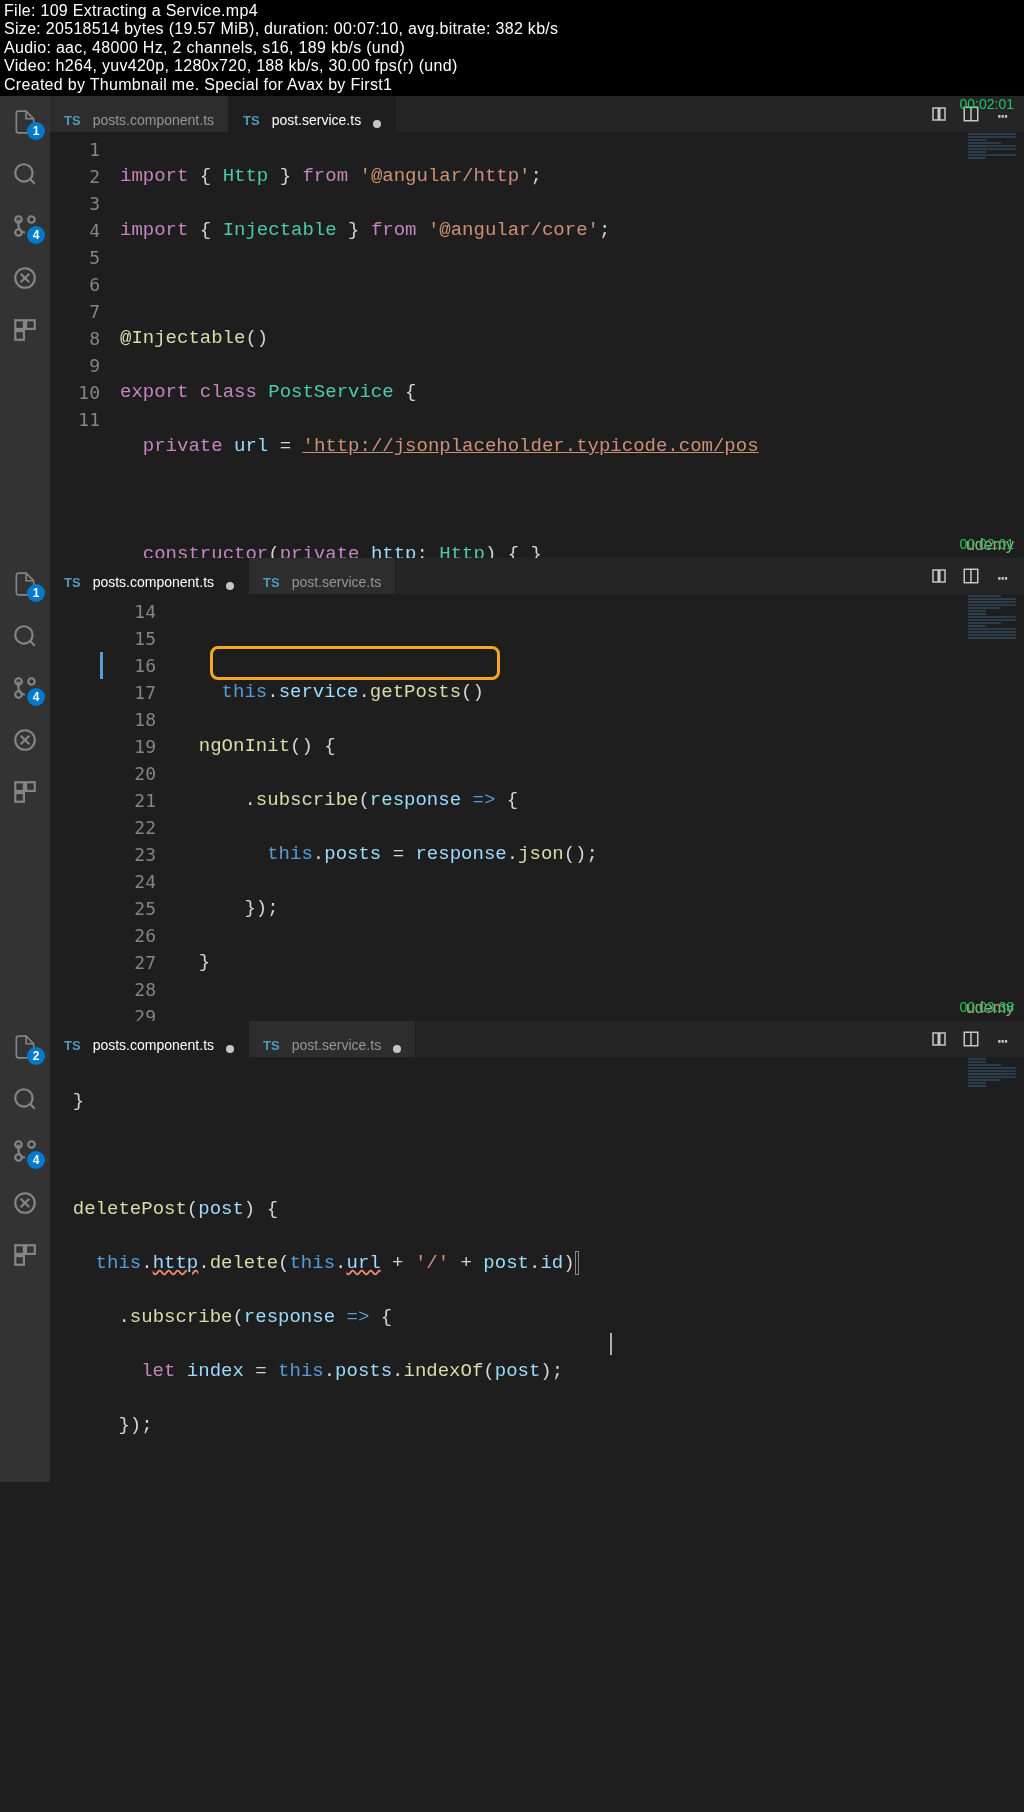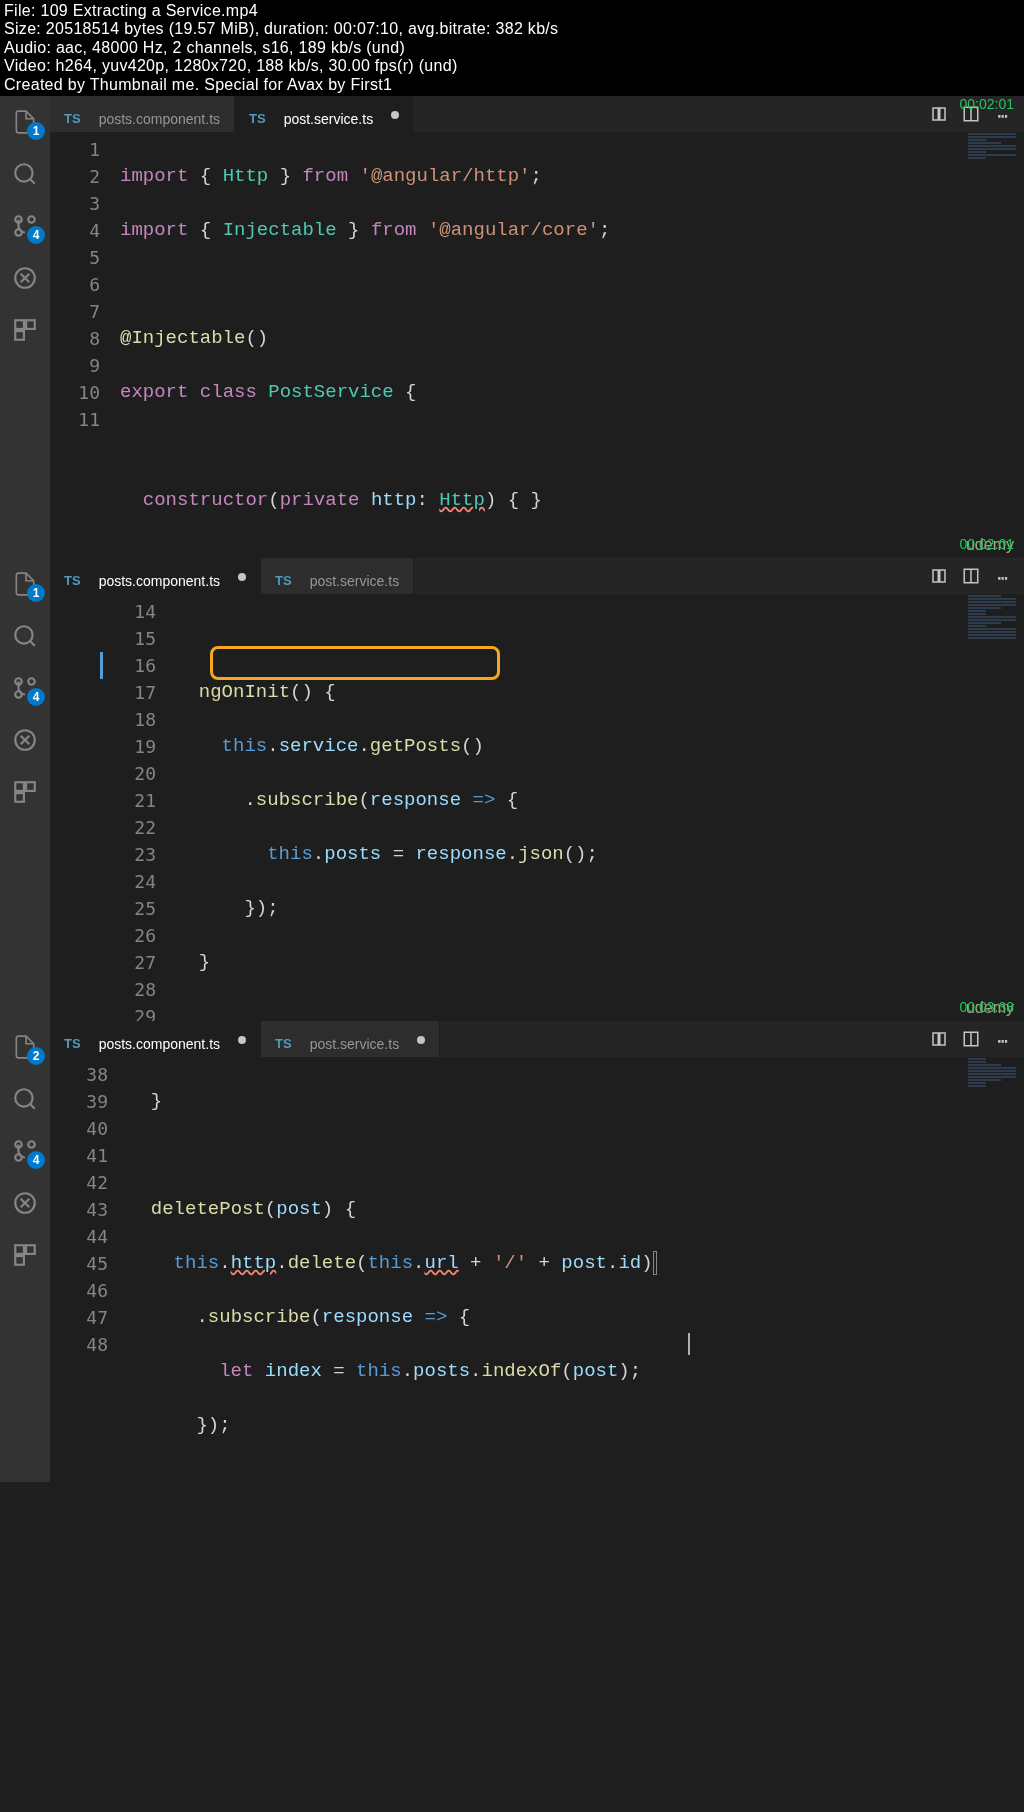--- a/index.html
+++ b/index.html
@@ -72,23 +72,23 @@
   overflow: hidden;
 }
 .tab-bar {
   height: 36px;
   background: #252526;
   display: flex;
   align-items: stretch;
 }
 .tab {
   display: flex;
-  align-items: flex-start;
-  padding: 15px 14px;
-  gap: 18px;
+  align-items: flex-end;
+  padding: 4px 14px;
+  gap: 12px;
   background: #2d2d2d;
   color: #969696;
   font-size: 14px;
   font-family: Arial, sans-serif;
   border-right: 1px solid #1e1e1e;
   cursor: pointer;
 }
 .tab.active {
   background: #1e1e1e;
   color: #ffffff;
@@ -291,20 +291,21 @@
           <div>9</div>
           <div>10</div>
           <div>11</div>
       </div>
       <div class="code">
 <div><span class="k-import">import</span> { <span class="k-type">Http</span> } <span class="k-from">from</span> <span class="k-string">'@angular/http'</span>;</div>
 <div><span class="k-import">import</span> { <span class="k-type">Injectable</span> } <span class="k-from">from</span> <span class="k-string">'@angular/core'</span>;</div>
 <div> </div>
 <div><span class="k-decorator">@Injectable</span>()</div>
 <div><span class="k-export">export</span> <span class="k-class">class</span> <span class="k-type">PostService</span> {</div>
+<div>  <span class="k-private">private</span> <span class="k-var">url</span> = <span class="k-url">'http://jsonplaceholder.typicode.com/pos</span></div>
 <div> </div>
 <div>  <span class="k-constructor">constructor</span>(<span class="k-private">private</span> <span class="k-var">http</span>: <span class="k-type" style="text-decoration:underline wavy #f48771;">Http</span>) { }</div>
 
 
       </div>
       <div class="minimap">
         <div class="mm-line lg"></div>
           <div class="mm-line lg"></div>
           <div class="mm-line sh"></div>
           <div class="mm-line md"></div>
@@ -400,22 +401,22 @@
           <div>23</div>
           <div>24</div>
           <div>25</div>
           <div>26</div>
           <div>27</div>
           <div>28</div>
           <div>29</div>
       </div>
       <div class="code">
 <div> </div>
+<div>    <span class="k-this">this</span>.<span class="k-var">service</span>.<span class="k-func">getPosts</span>()</div>
 <div>  <span class="k-func">ngOnInit</span>() {</div>
-<div>    <span class="k-this">this</span>.<span class="k-var">service</span>.<span class="k-func">getPosts</span>()</div>
 <div>      .<span class="k-func">subscribe</span>(<span class="k-var">response</span> <span class="k-arrow">=&gt;</span> {</div>
 <div>        <span class="k-this">this</span>.<span class="k-var">posts</span> = <span class="k-var">response</span>.<span class="k-func">json</span>();</div>
 <div>      });</div>
 <div>  }</div>
 <div> </div>
 
 
 
 
 
@@ -506,33 +507,20 @@
             <rect x="13" y="4" width="7" height="16"></rect>
           </svg>
         <svg class="tab-action-icon" viewBox="0 0 24 24" fill="none" stroke="currentColor" stroke-width="2">
             <rect x="3" y="3" width="18" height="18"></rect>
             <line x1="12" y1="3" x2="12" y2="21"></line>
           </svg>
         <span class="tab-action-icon" style="text-align:center;font-size:18px;">⋯</span>
       </div>
     </div>
     <div class="code-container">
-      <div class="gutter wide">
-        <div>38</div>
-          <div>39</div>
-          <div>40</div>
-          <div>41</div>
-          <div>42</div>
-          <div>43</div>
-          <div>44</div>
-          <div>45</div>
-          <div>46</div>
-          <div>47</div>
-          <div>48</div>
-      </div>
       <div class="code">
 <div>  }</div>
 <div> </div>
 <div>  <span class="k-func">deletePost</span>(<span class="k-var">post</span>) {</div>
 <div>    <span class="k-this">this</span>.<span class="k-var" style="text-decoration:underline wavy #f48771;">http</span>.<span class="k-func">delete</span>(<span class="k-this">this</span>.<span class="k-var" style="text-decoration:underline wavy #f48771;">url</span> + <span class="k-string">'/'</span> + <span class="k-var">post</span>.<span class="k-var">id</span>)<span style="border:1px solid #888;padding:0 1px;"></span></div>
 <div>      .<span class="k-func">subscribe</span>(<span class="k-var">response</span> <span class="k-arrow">=&gt;</span> {</div>
 <div>        <span class="k-let">let</span> <span class="k-var">index</span> = <span class="k-this">this</span>.<span class="k-var">posts</span>.<span class="k-func">indexOf</span>(<span class="k-var">post</span>);</div>
 <div>      });</div>
 
 

